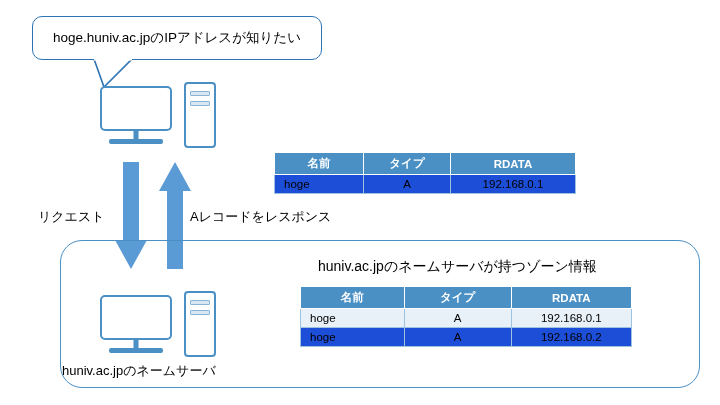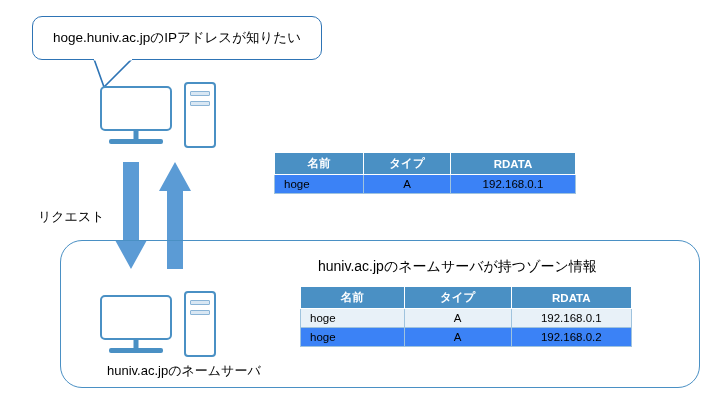--- a/index.html
+++ b/index.html
@@ -102,21 +102,21 @@
   .arrow {
     position: absolute;
   }
 
   
   .dns-table {
     position: absolute;
     border-collapse: collapse;
     font-size: 11.5px;
     color: #000000;
-    background: #3b82f6;
+    background: #1d4ed8;
   }
   .dns-table th {
     background: #4a90c4;
     color: #ffffff;
     font-weight: bold;
     font-size: 11.5px;
     padding: 3px 4px;
     border: 1px solid #ffffff;
     text-align: center;
   }
@@ -151,21 +151,20 @@
     position: absolute;
     font-size: 14px;
     color: #000000;
     white-space: nowrap;
   }
   .ns-caption {
     position: absolute;
     font-size: 13px;
     color: #000000;
     white-space: nowrap;
-    margin-left: 45px;
   }
 
   
   .ns-box {
     position: absolute;
     left: 60px;
     top: 240px;
     width: 640px;
     height: 148px;
     border: 1.6px solid #4a90c4;
@@ -199,20 +198,21 @@
 
   <svg class="arrow" style="left:114px; top:162px; width:34px; height:108px;" viewBox="0 0 34 108">
     <path d="M9,0 L25,0 L25,78 L33,78 L17,107 L1,78 L9,78 Z" fill="#5b9bd5"></path>
   </svg>
 
   <svg class="arrow" style="left:158px; top:162px; width:34px; height:108px;" viewBox="0 0 34 108">
     <path d="M9,107 L25,107 L25,29 L33,29 L17,0 L1,29 L9,29 Z" fill="#5b9bd5"></path>
   </svg>
 
   <div class="label" style="left:38px; top:208px;">リクエスト</div>
+  <div class="label" style="left:190px; top:208px;">Aレコードをレスポンス</div>
 
   <table class="dns-table table-small" style="left:274px; top:152px;">
     <thead>
       <tr>
         <th>名前</th>
         <th>タイプ</th>
         <th>RDATA</th>
       </tr>
     </thead>
     <tbody>

